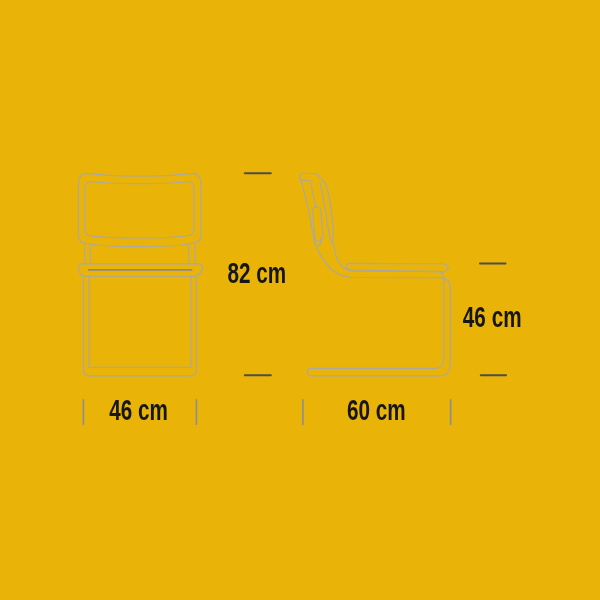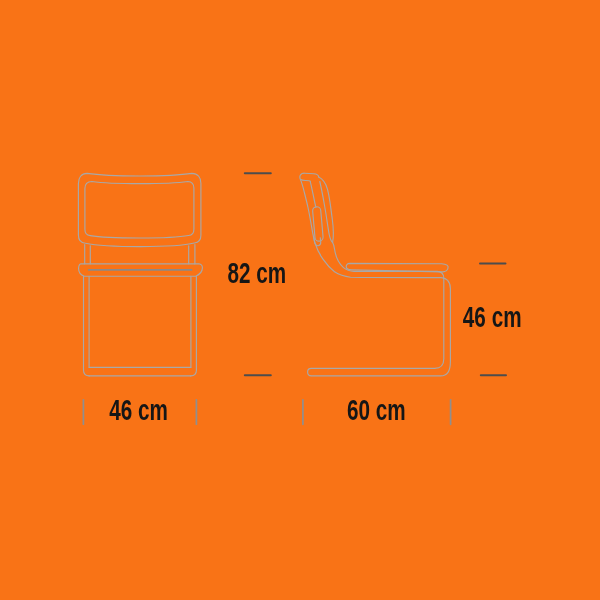--- a/index.html
+++ b/index.html
@@ -1,16 +1,16 @@
 <!DOCTYPE html>
 <html><head>
 <meta charset="utf-8">
 <style>
   html,body{margin:0;padding:0;background:#ffffff;}
-  .stage{width:600px;height:600px;position:relative;background:#f97316;overflow:hidden;}
+  .stage{width:600px;height:600px;position:relative;background:#eab308;overflow:hidden;}
   svg{position:absolute;left:0;top:0;}
   text{font-family:"Liberation Sans", sans-serif;font-weight:bold;fill:#161616;} g.dim{opacity:0.999;}
 </style>
 </head>
 <body>
 <div class="stage">
 <svg width="600" height="600" viewBox="0 0 600 600" fill="none" stroke-linecap="round" stroke-linejoin="round">
 
   <g stroke="#a8a8a8" stroke-width="1.15" style="filter:blur(0.35px)">
 

